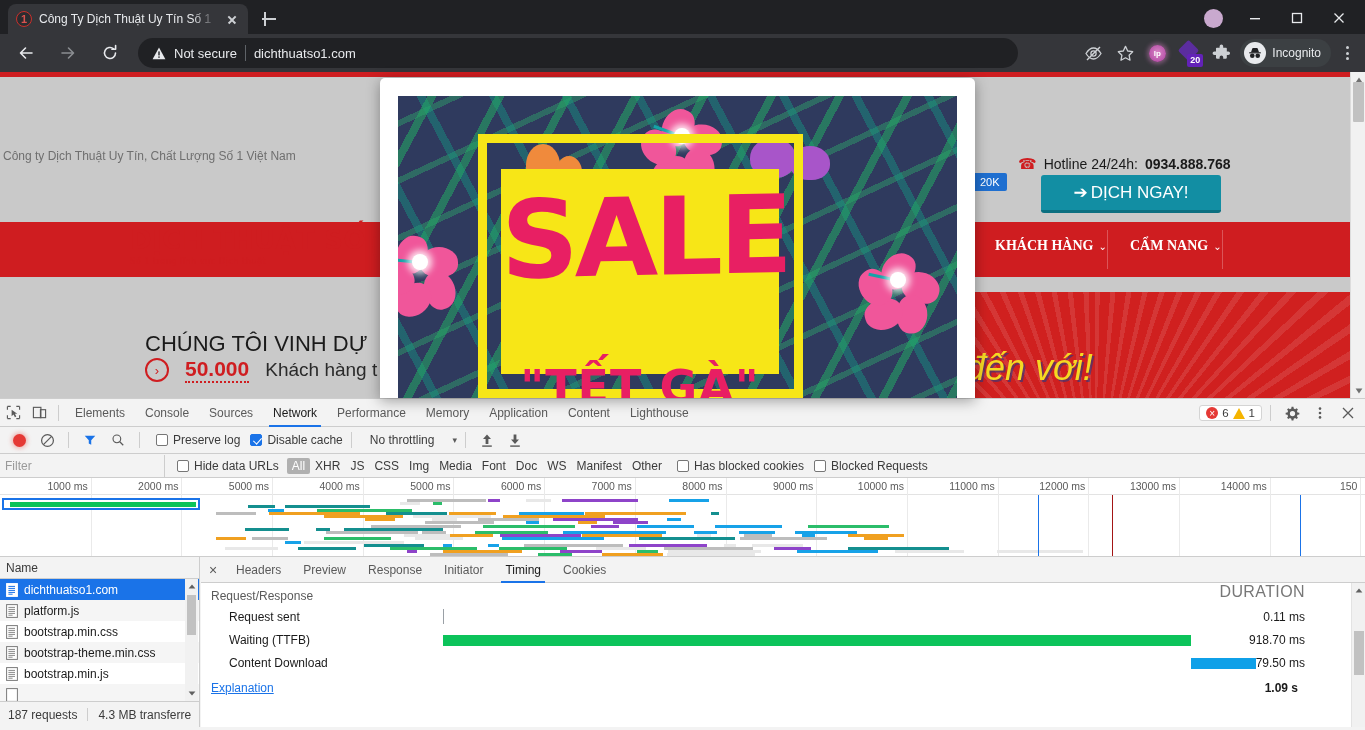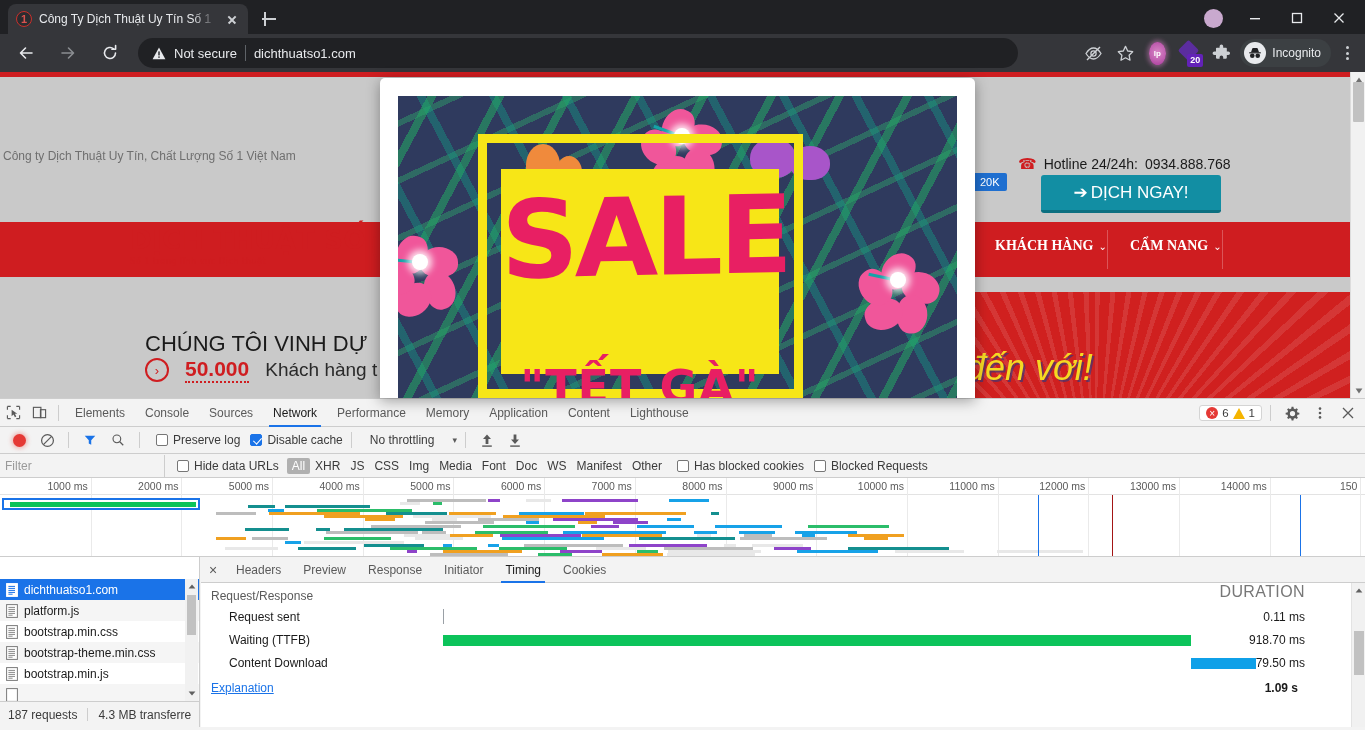--- a/index.html
+++ b/index.html
@@ -57,21 +57,21 @@
     background:#202124; border-radius:15px; display:flex; align-items:center; padding:0 14px;
     gap:8px;
   }
   .warn-tri { width:14px; height:13px; flex:none; }
   .omni-notsecure { color:#e8eaed; font-size:13px; white-space:nowrap; }
   .omni-sep { width:1px; height:16px; background:#5f6368; }
   .omni-url { color:#e8eaed; font-size:13px; white-space:nowrap; }
   .toolbar-right { position:absolute; right:4px; top:38px; height:30px; display:flex; align-items:center; gap:2px; }
   .tb-btn { width:30px; height:30px; display:flex; align-items:center; justify-content:center; position:relative; }
   .ext-pink {
-    width:17px; height:23px; border-radius:50%;
+    width:17px; height:17px; border-radius:50%;
     background:radial-gradient(circle at 50% 45%, #d886c6 0%, #c05fb0 55%, #a8389a 100%);
     box-shadow:0 0 4px 2px rgba(216,134,198,.45);
     display:flex; align-items:center; justify-content:center;
     font-size:8px; color:#fff; font-weight:bold;
   }
   .ext-purple { position:relative; width:20px; height:20px; }
   .ext-purple .d1 {
     position:absolute; left:2px; top:0px; width:15px; height:15px;
     background:#5b2d9e; transform:rotate(45deg); border-radius:2px;
   }
@@ -89,21 +89,21 @@
   }
   .incog-label { color:#e8eaed; font-size:12px; }
   .kebab { width:28px; height:30px; display:flex; flex-direction:column; align-items:center; justify-content:center; gap:2.5px; }
   .kebab i { width:3px; height:3px; border-radius:50%; background:#cdd0d4; display:block; }
 
   
   .viewport { position:absolute; left:0; top:72px; width:1365px; height:326px; background:#c9c9c9; overflow:hidden; }
   .redline { position:absolute; left:0; top:0; width:1365px; height:5px; background:#cf1d20; }
   .site-tagline { position:absolute; left:3px; top:77px; font-size:12px; color:#6f6f6f; }
   .hotline { position:absolute; left:1018px; top:83px; font-size:14px; color:#1a1a1a; display:flex; align-items:center; gap:7px; }
-  .hotline b { font-weight:normal; }
+  .hotline b { font-weight:bold; }
   .phone-glyph { color:#cf1d20; font-size:15px; }
   .dich-ngay {
     position:absolute; left:1041px; top:103px; width:180px; height:38px;
     background:#128ea3; border-bottom:3px solid #0b6f80; border-radius:3px;
     color:#fff; font-size:17px; display:flex; align-items:center; justify-content:center; gap:3px;
   }
   .badge-20k {
     position:absolute; left:973px; top:101px; background:#1f6fd0; color:#fff;
     font-size:11px; padding:3px 7px; border-radius:2px;
   }
@@ -777,20 +777,21 @@
         <div class="ov-bar" style="left: 601.622px; top: 75.4px; width: 61.7798px; background: rgb(240, 160, 32);"></div>
         <div class="ov-bar" style="left: 667.387px; top: 75.4px; width: 87.326px; background: rgb(232, 232, 232);"></div>
       </div>
     <div class="ov-event" style="left:1038px; background:#1a73e8"></div>
     <div class="ov-event" style="left:1112px; background:#a31515"></div>
     <div class="ov-event" style="left:1300px; background:#1a73e8"></div>
   </div>
 
   <div class="dt-split">
     <div class="req-pane">
+      <div class="req-head">Name</div>
       <div class="req-list" id="req-list">
           <div class="req-row sel">
             <svg class="doc-ico" viewBox="0 0 12 14">
               <rect x="0.6" y="0.6" width="10.8" height="12.8" fill="#fff" stroke="#ffffff" stroke-width="1"></rect>
               <g stroke="#1a73e8" stroke-width="1">
                 <path d="M2.4 3.4 H9"></path>
                 <path d="M2.4 5.4 H9"></path>
                 <path d="M2.4 7.4 H9"></path>
                 <path d="M2.4 9.4 H9"></path>
                 <path d="M2.4 11.2 H6.6"></path>

